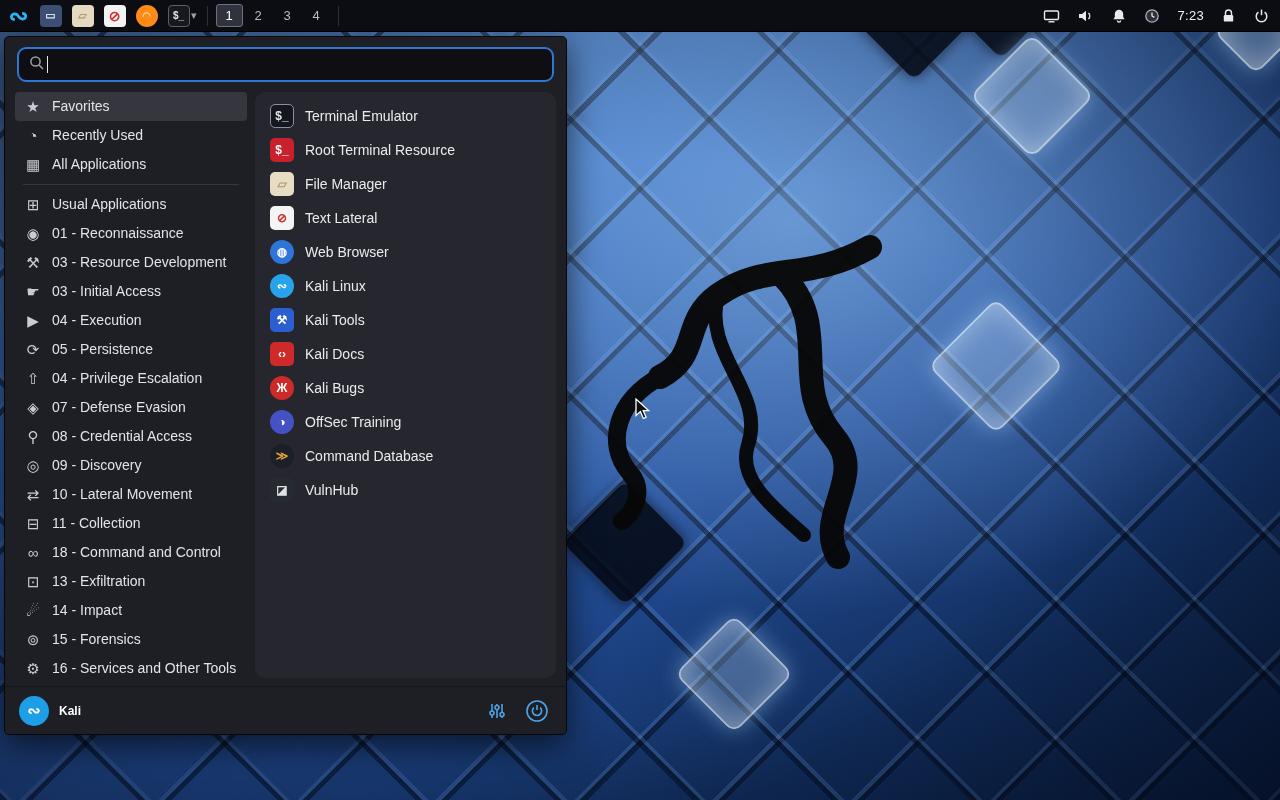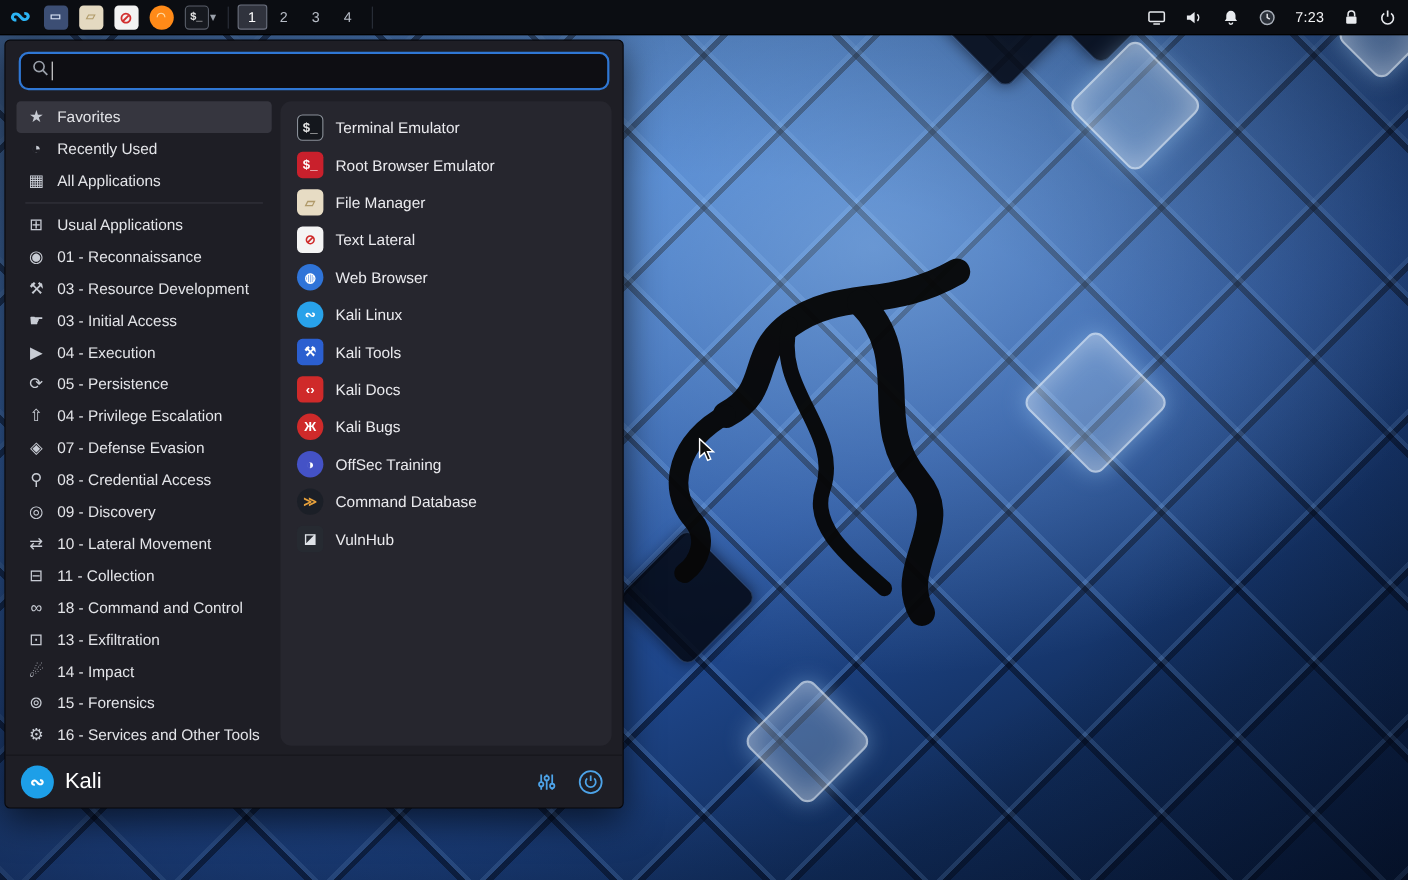--- a/index.html
+++ b/index.html
@@ -71,21 +71,21 @@
          color:#eaeaee; font-size:14px; }
   .app .ic { width:24px; height:24px; border-radius:5px; flex:0 0 24px; display:flex;
              align-items:center; justify-content:center; font-size:12px; font-weight:bold;
              line-height:1; }
 
   .menu-footer { height:48px; border-top:1px solid #15151b; display:flex; align-items:center;
                  gap:10px; padding:0 14px; }
   .brand-logo { width:30px; height:30px; border-radius:50%; background:#1d9fe8; color:#fff;
                 display:flex; align-items:center; justify-content:center; font-size:16px;
                 font-weight:bold; }
-  .brand-name { color:#fff; font-weight:normal; font-size:20px; }
+  .brand-name { color:#fff; font-weight:bold; font-size:12px; }
   .footer-spacer { flex:1; }
   .fbtn { width:30px; height:30px; display:flex; align-items:center; justify-content:center;
           border-radius:4px; }
 </style>
 </head>
 <body>
 
 <div class="desktop">
 
   <div class="cube dark" style="left:868px; top:-30px;  width:92px; height:92px;"></div>
@@ -278,21 +278,21 @@
     <span>16 - Services and Other Tools</span>
   </div>
         </div>
       <div id="app-list" class="apps">
           <div class="app">
     <span class="ic" style="background: rgb(20, 23, 29); color: rgb(230, 230, 230); border: 1px solid rgb(138, 144, 153);">$_</span>
     <span>Terminal Emulator</span>
   </div>
           <div class="app">
     <span class="ic" style="background: rgb(201, 32, 44); color: rgb(255, 255, 255);">$_</span>
-    <span>Root Browser Emulator</span>
+    <span>Root Terminal Resource</span>
   </div>
           <div class="app">
     <span class="ic" style="background: rgb(231, 220, 196); color: rgb(176, 154, 106);">▱</span>
     <span>File Manager</span>
   </div>
           <div class="app">
     <span class="ic" style="background: rgb(244, 244, 244); color: rgb(207, 42, 42);">⊘</span>
     <span>Text Lateral</span>
   </div>
           <div class="app">

